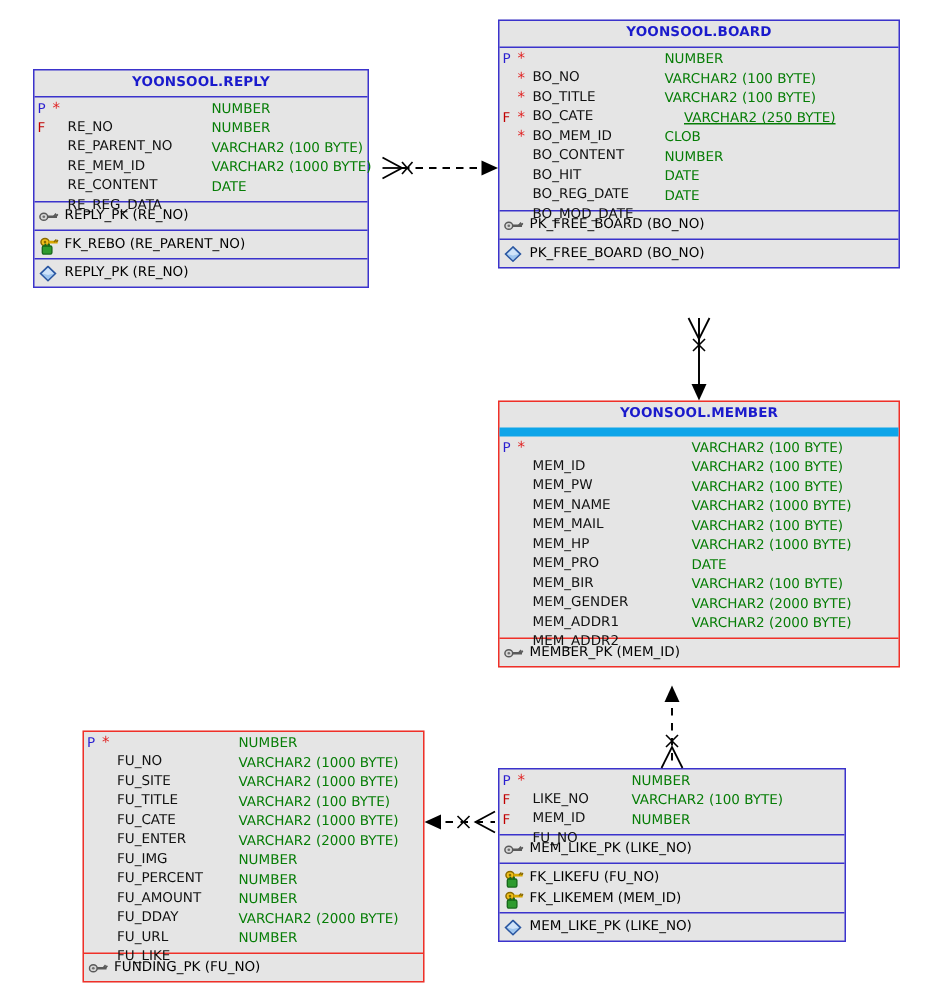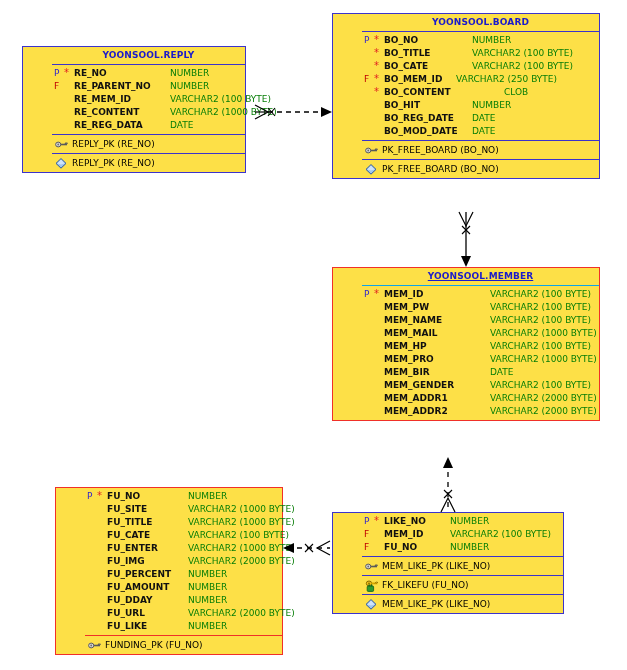--- a/index.html
+++ b/index.html
@@ -6,40 +6,39 @@
   body{
     width:627px;height:670px;position:relative;overflow:hidden;
     font-family:"DejaVu Sans","Liberation Sans",sans-serif;
     -webkit-font-smoothing:none;
   }
   .erd{position:absolute;left:0;top:0;width:627px;height:670px;}
 
   
   .entity{
     position:absolute;
-    background:#fde047;
+    background:#e5e5e5;
     box-sizing:border-box;
     font-size:9px;
     line-height:13px;
     color:#000;
-    padding-left:29px;
   }
   .entity.blue{border:1px solid #3b33cc;}
   .entity.red{border:1px solid #f03028;}
 
   .ent-title{
     text-align:center;
     font-weight:bold;
     font-size:9px;
     color:#1a1acc;
     padding:2px 0 2px;
     letter-spacing:.1px;
   }
   .entity.blue .ent-title{border-bottom:1px solid #3b33cc;}
-  .entity.red  .ent-title{border-bottom:1px solid #0ea5e9;text-decoration:underline;}
+  .entity.red  .ent-title{border-bottom:6px solid #0ea5e9;}
 
   .ent-sec{box-sizing:border-box;}
   .entity.blue .ent-sec + .ent-sec{border-top:1px solid #3b33cc;}
   .entity.red  .ent-sec + .ent-sec{border-top:1px solid #f03028;}
 
   .cols{padding:2px 0 2px 0;}
 
   .col{
     position:relative;
     height:13px;
@@ -48,21 +47,21 @@
   .c-key{
     position:absolute;left:2px;top:0;
     width:9px;
     font-size:9px;color:#c00000;font-weight:normal;
   }
   .c-key.pk{color:#2a1fd0;}
   .c-star{
     position:absolute;left:12px;top:-1px;
     font-size:10px;color:#e02020;line-height:13px;
   }
-  .c-name{position:absolute;left:22px;top:0;color:#111;font-weight:bold;}
+  .c-name{position:absolute;left:22px;top:12px;color:#111;}
   .c-type{position:absolute;top:0;color:#067d06;}
 
   
   .crow{
     position:relative;
     height:14px;
     padding-left:20px;
     white-space:nowrap;
     display:flex;align-items:center;
   }
@@ -110,20 +109,34 @@
               <ellipse cx="3.2" cy="5.5" rx="2.6" ry="2.4" fill="#d8d8d8" stroke="#5a5a5a" stroke-width="1"></ellipse>
               <circle cx="3.2" cy="5.5" r="0.9" fill="#6e6e6e"></circle>
               <path d="M5.6 5.5 H12" stroke="#5a5a5a" stroke-width="1.6" fill="none"></path>
               <path d="M9.6 5.5 L11.4 3.4 M11.2 5.5 L12.6 3.8" stroke="#5a5a5a" stroke-width="1.1" fill="none"></path>
             </svg></span>
           <span>REPLY_PK (RE_NO)</span>
         </div>
       </div>
     <div class="ent-sec crows">
         <div class="crow">
+          <span class="cicon" style="top: 2px;"><svg width="13" height="12" viewBox="0 0 13 12">
+              <ellipse cx="4" cy="3.4" rx="2.7" ry="2.4" fill="#f2c21a" stroke="#8a6a00" stroke-width="1"></ellipse>
+              <circle cx="4" cy="3.4" r="0.9" fill="#8a6a00"></circle>
+              <path d="M6.3 3.4 H12.4" stroke="#d8a800" stroke-width="1.8"></path>
+              <path d="M10 3.4 L11.6 1.6 M11.6 3.4 L12.8 2" stroke="#8a6a00" stroke-width="1"></path>
+              <rect x="2.2" y="6" width="6.4" height="5.4" rx="1" fill="#2e9b2e" stroke="#17691a" stroke-width="0.9"></rect>
+              <rect x="3.6" y="4.5" width="1.3" height="1.8" fill="#17691a"></rect>
+              <rect x="6.0" y="4.5" width="1.3" height="1.8" fill="#17691a"></rect>
+            </svg></span>
+          <span>FK_REBO (RE_PARENT_NO)</span>
+        </div>
+      </div>
+    <div class="ent-sec crows">
+        <div class="crow">
           <span class="cicon" style="top: 2px;"><svg width="12" height="11" viewBox="0 0 12 11">
               <path d="M6 0.6 L11 5.4 L6 10.2 L1 5.4 Z" fill="#9fc6ef" stroke="#2a56a0" stroke-width="1"></path>
               <path d="M6 1.6 L9.8 5.4 L6 6.4 L2.2 5.4 Z" fill="#d7e8fa" opacity="0.85"></path>
             </svg></span>
           <span>REPLY_PK (RE_NO)</span>
         </div>
       </div>
   </div>
 
   <div class="entity blue" id="ent-board" style="left:332px;top:13px;width:268px;">
@@ -142,26 +155,26 @@
         </div>
         <div class="col">
           <span class="c-star">*</span>
           <span class="c-name">BO_CATE</span>
           <span class="c-type" style="left: 110px;">VARCHAR2 (100 BYTE)</span>
         </div>
         <div class="col">
           <span class="c-key">F</span>
           <span class="c-star">*</span>
           <span class="c-name">BO_MEM_ID</span>
-          <span class="c-type" style="left: 94px;">VARCHAR2 (250 BYTE)</span>
+          <span class="c-type" style="left: 123px; text-decoration: underline;">VARCHAR2 (250 BYTE)</span>
         </div>
         <div class="col">
           <span class="c-star">*</span>
           <span class="c-name">BO_CONTENT</span>
-          <span class="c-type" style="left: 110px; margin-left: 32px;">CLOB</span>
+          <span class="c-type" style="left: 110px;">CLOB</span>
         </div>
         <div class="col">
           <span class="c-name">BO_HIT</span>
           <span class="c-type" style="left: 110px;">NUMBER</span>
         </div>
         <div class="col">
           <span class="c-name">BO_REG_DATE</span>
           <span class="c-type" style="left: 110px;">DATE</span>
         </div>
         <div class="col">
@@ -228,20 +241,31 @@
           <span class="c-name">MEM_GENDER</span>
           <span class="c-type" style="left: 128px;">VARCHAR2 (100 BYTE)</span>
         </div>
         <div class="col">
           <span class="c-name">MEM_ADDR1</span>
           <span class="c-type" style="left: 128px;">VARCHAR2 (2000 BYTE)</span>
         </div>
         <div class="col">
           <span class="c-name">MEM_ADDR2</span>
           <span class="c-type" style="left: 128px;">VARCHAR2 (2000 BYTE)</span>
+        </div>
+      </div>
+    <div class="ent-sec crows">
+        <div class="crow">
+          <span class="cicon" style="top: 2px;"><svg width="13" height="11" viewBox="0 0 13 11">
+              <ellipse cx="3.2" cy="5.5" rx="2.6" ry="2.4" fill="#d8d8d8" stroke="#5a5a5a" stroke-width="1"></ellipse>
+              <circle cx="3.2" cy="5.5" r="0.9" fill="#6e6e6e"></circle>
+              <path d="M5.6 5.5 H12" stroke="#5a5a5a" stroke-width="1.6" fill="none"></path>
+              <path d="M9.6 5.5 L11.4 3.4 M11.2 5.5 L12.6 3.8" stroke="#5a5a5a" stroke-width="1.1" fill="none"></path>
+            </svg></span>
+          <span>MEMBER_PK (MEM_ID)</span>
         </div>
       </div>
   </div>
 
   <div class="entity red" id="ent-funding" style="left:55px;top:487px;width:228px;">
     <div class="ent-sec cols">
         <div class="col">
           <span class="c-key pk">P</span>
           <span class="c-star">*</span>
           <span class="c-name">FU_NO</span>
@@ -337,20 +361,32 @@
               <ellipse cx="4" cy="3.4" rx="2.7" ry="2.4" fill="#f2c21a" stroke="#8a6a00" stroke-width="1"></ellipse>
               <circle cx="4" cy="3.4" r="0.9" fill="#8a6a00"></circle>
               <path d="M6.3 3.4 H12.4" stroke="#d8a800" stroke-width="1.8"></path>
               <path d="M10 3.4 L11.6 1.6 M11.6 3.4 L12.8 2" stroke="#8a6a00" stroke-width="1"></path>
               <rect x="2.2" y="6" width="6.4" height="5.4" rx="1" fill="#2e9b2e" stroke="#17691a" stroke-width="0.9"></rect>
               <rect x="3.6" y="4.5" width="1.3" height="1.8" fill="#17691a"></rect>
               <rect x="6.0" y="4.5" width="1.3" height="1.8" fill="#17691a"></rect>
             </svg></span>
           <span>FK_LIKEFU (FU_NO)</span>
         </div>
+        <div class="crow" style="position: relative;">
+          <span class="cicon" style="top: 2px;"><svg width="13" height="12" viewBox="0 0 13 12">
+              <ellipse cx="4" cy="3.4" rx="2.7" ry="2.4" fill="#f2c21a" stroke="#8a6a00" stroke-width="1"></ellipse>
+              <circle cx="4" cy="3.4" r="0.9" fill="#8a6a00"></circle>
+              <path d="M6.3 3.4 H12.4" stroke="#d8a800" stroke-width="1.8"></path>
+              <path d="M10 3.4 L11.6 1.6 M11.6 3.4 L12.8 2" stroke="#8a6a00" stroke-width="1"></path>
+              <rect x="2.2" y="6" width="6.4" height="5.4" rx="1" fill="#2e9b2e" stroke="#17691a" stroke-width="0.9"></rect>
+              <rect x="3.6" y="4.5" width="1.3" height="1.8" fill="#17691a"></rect>
+              <rect x="6.0" y="4.5" width="1.3" height="1.8" fill="#17691a"></rect>
+            </svg></span>
+          <span>FK_LIKEMEM (MEM_ID)</span>
+        </div>
       </div>
     <div class="ent-sec crows">
         <div class="crow">
           <span class="cicon" style="top: 2px;"><svg width="12" height="11" viewBox="0 0 12 11">
               <path d="M6 0.6 L11 5.4 L6 10.2 L1 5.4 Z" fill="#9fc6ef" stroke="#2a56a0" stroke-width="1"></path>
               <path d="M6 1.6 L9.8 5.4 L6 6.4 L2.2 5.4 Z" fill="#d7e8fa" opacity="0.85"></path>
             </svg></span>
           <span>MEM_LIKE_PK (LIKE_NO)</span>
         </div>
       </div>

